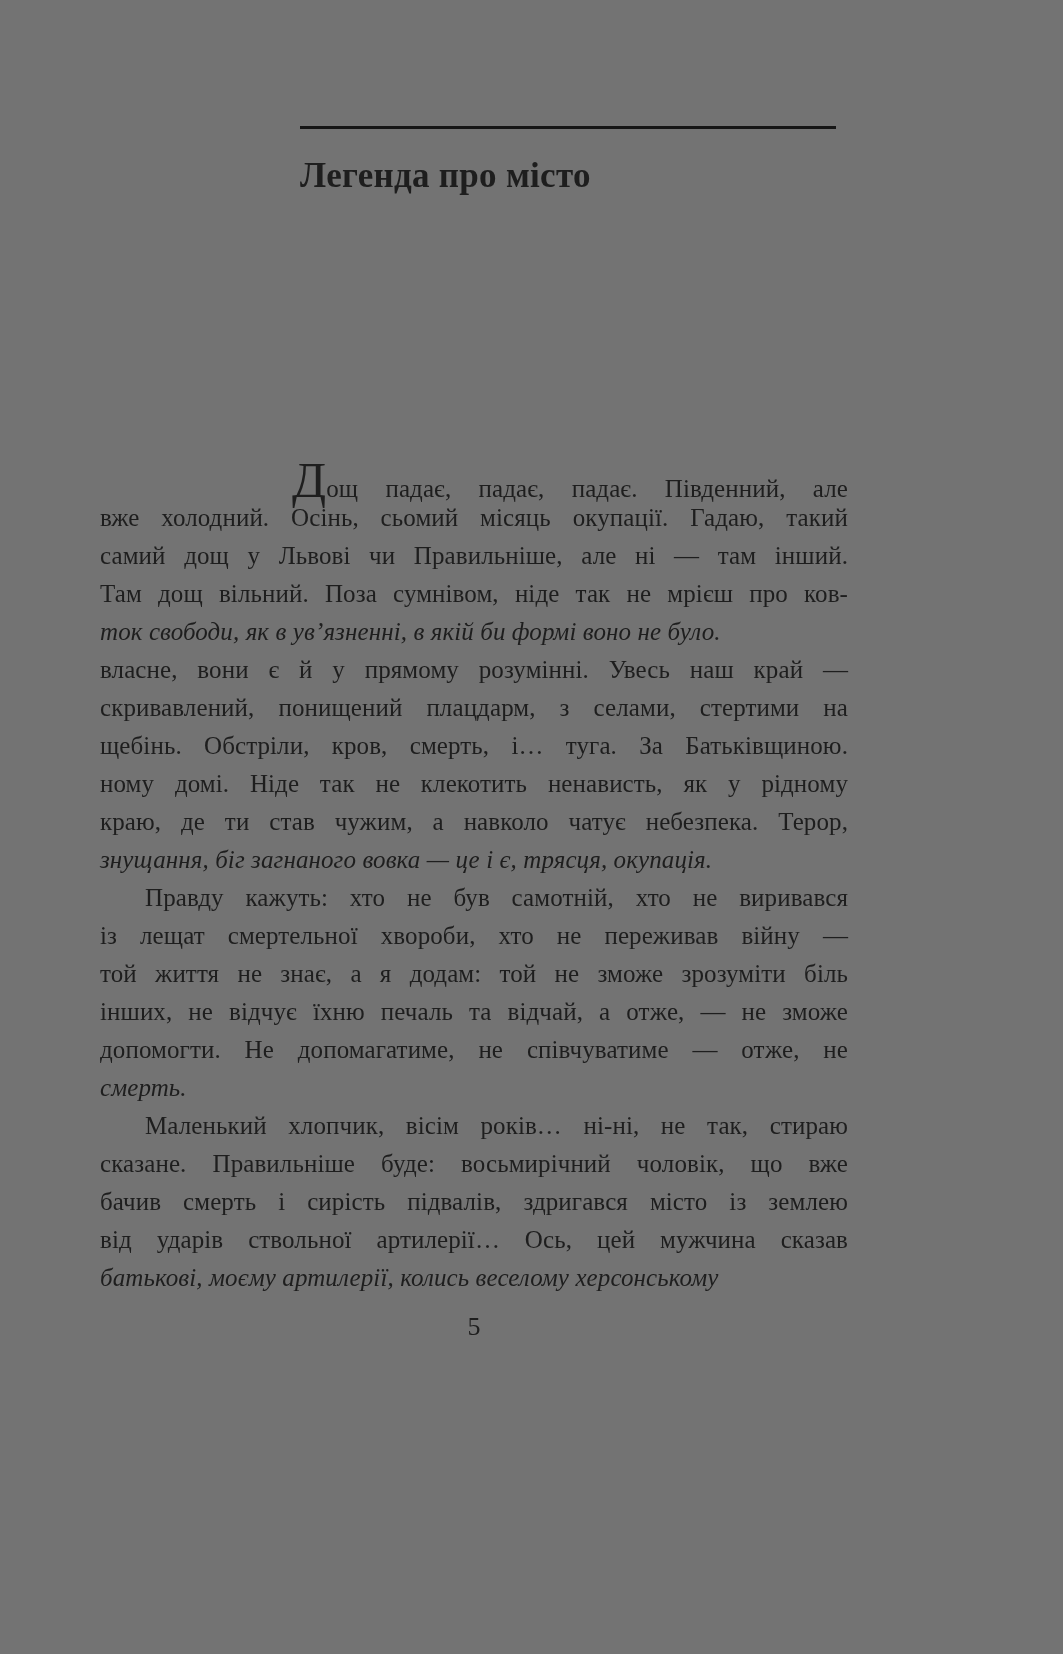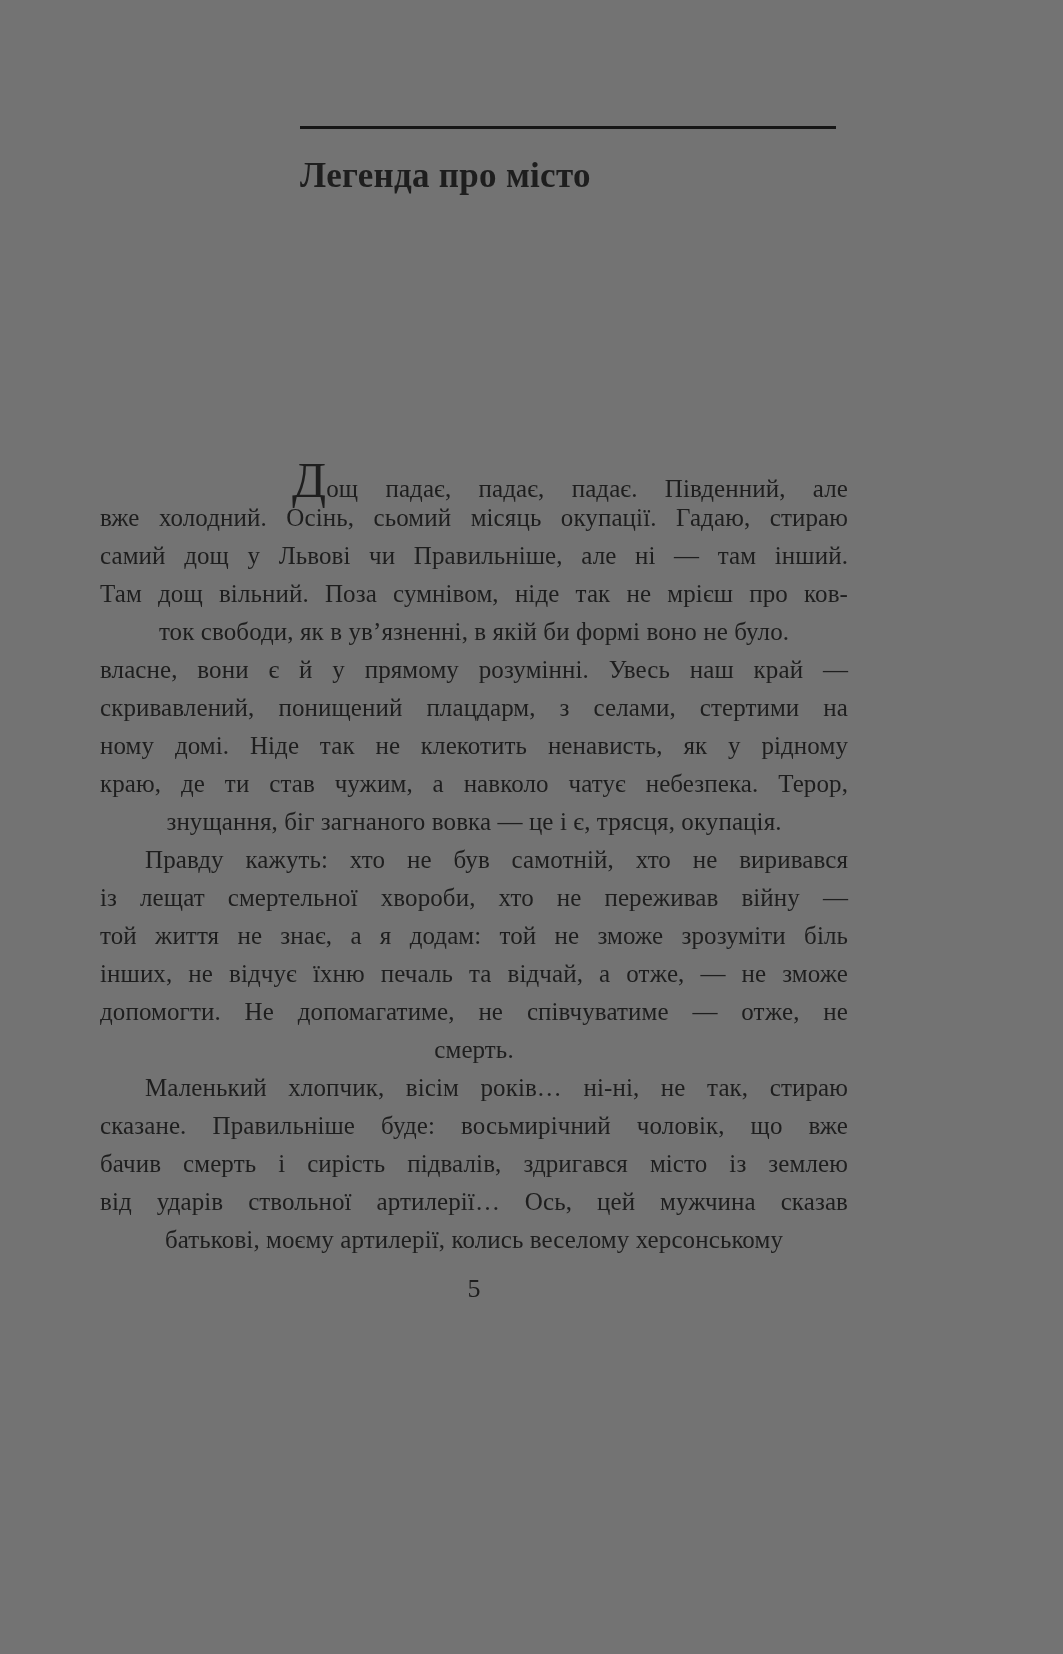--- a/index.html
+++ b/index.html
@@ -41,21 +41,22 @@
     height: 38px;
     white-space: normal;
   }
   
   .jline {
     text-align: justify;
     text-align-last: justify;
   }
   
   .lline {
-    text-align: center;
+    text-align: left;
+    font-style: italic;
   }
   
   .indent {
     padding-left: 45px;
   }
   .dropcap-line {
     padding-left: 192px;
   }
   .dropcap {
     font-size: 50px;
@@ -74,29 +75,30 @@
 <div class="page">
 
   <hr class="head-rule">
 
   <h1 class="chapter-title">Легенда про місто</h1>
 
   <div class="body-text">
 
     <div class="paragraph">
       <div class="line jline dropcap-line"><span class="dropcap">Д</span><span>ощ падає, падає, падає. Південний, але</span></div>
-      <div class="line jline">вже холодний. Осінь, сьомий місяць окупації. Гадаю, стираю</div>
+      <div class="line jline">вже холодний. Осінь, сьомий місяць окупації. Гадаю, такий</div>
       <div class="line jline">самий дощ у Львові чи Правильніше, але ні — там інший.</div>
       <div class="line jline">Там дощ вільний. Поза сумнівом, ніде так не мрієш про ков-</div>
       <div class="line lline">ток свободи, як в ув’язненні, в якій би формі воно не було.</div>
     </div>
 
     <div class="paragraph">
       <div class="line jline">власне, вони є й у прямому розумінні. Увесь наш край —</div>
       <div class="line jline">скривавлений, понищений плацдарм, з селами, стертими на</div>
+      <div class="line jline">щебінь. Обстріли, кров, смерть, і… туга. За Батьківщиною.</div>
       <div class="line jline">ному домі. Ніде так не клекотить ненависть, як у рідному</div>
       <div class="line jline">краю, де ти став чужим, а навколо чатує небезпека. Терор,</div>
       <div class="line lline">знущання, біг загнаного вовка — це і є, трясця, окупація.</div>
     </div>
 
     <div class="paragraph">
       <div class="line jline indent">Правду кажуть: хто не був самотній, хто не виривався</div>
       <div class="line jline">із лещат смертельної хвороби, хто не переживав війну —</div>
       <div class="line jline">той життя не знає, а я додам: той не зможе зрозуміти біль</div>
       <div class="line jline">інших, не відчує їхню печаль та відчай, а отже, — не зможе</div>

